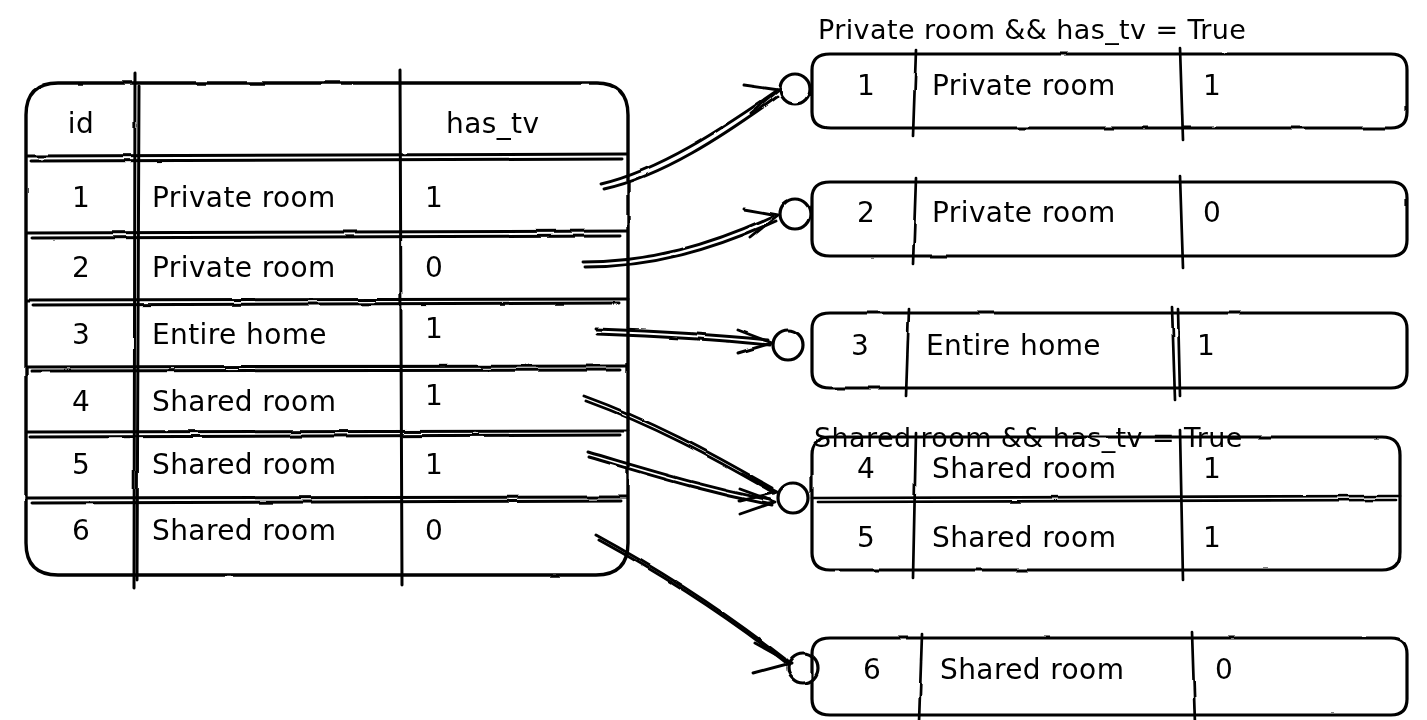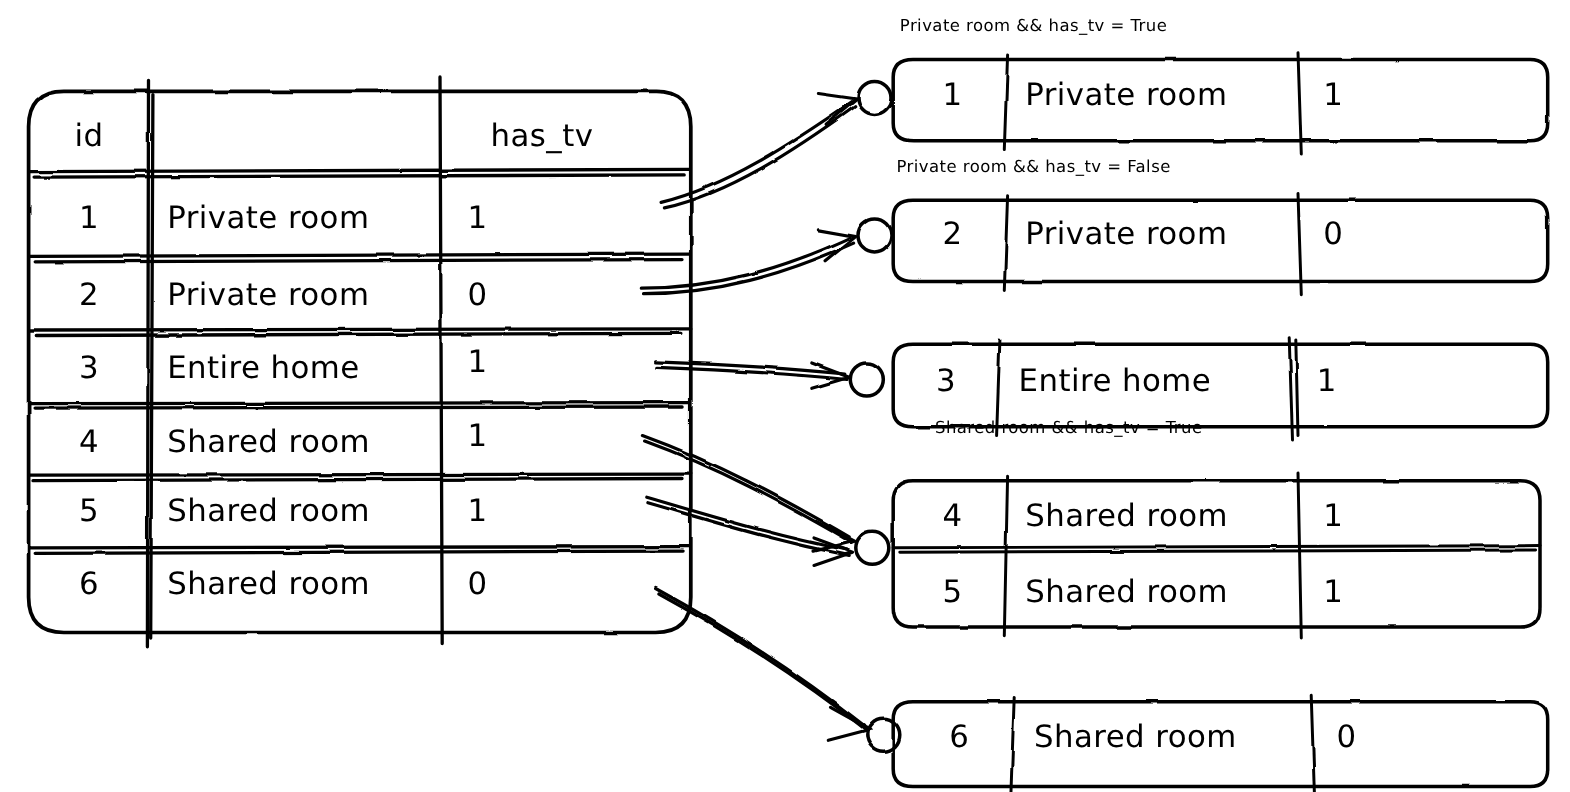--- a/index.html
+++ b/index.html
@@ -35,21 +35,21 @@
   .cell {
     font-size: 28px;
     font-weight: 400;
     text-align: center;
   }
   .hdr {
     font-size: 28px;
     font-weight: 400;
   }
   .grouplabel {
-    font-size: 15px;
+    font-size: 27px;
     font-weight: 400;
   }
   .center {
     transform: translateX(-50%);
     text-align: center;
   }
 </style>
 </head>
 <body>
 
@@ -203,30 +203,29 @@
 
   <div class="txt cell center" style="left:81px; top:514px;">6</div>
   <div class="txt cell" style="left:152px; top:514px;">Shared room</div>
   <div class="txt cell" style="left:425px; top:514px;">0</div>
 
   <div class="txt grouplabel" style="left:818px; top:14px;">Private room &amp;&amp; has_tv = True</div>
   <div class="txt cell center" style="left:866px; top:69px;">1</div>
   <div class="txt cell" style="left:932px; top:69px;">Private room</div>
   <div class="txt cell" style="left:1203px; top:69px;">1</div>
 
-  <div class="txt grouplabel" style="left:815px; top:142px;">Private room &amp;&amp; has_tv = False</div>
   <div class="txt cell center" style="left:866px; top:196px;">2</div>
   <div class="txt cell" style="left:932px; top:196px;">Private room</div>
   <div class="txt cell" style="left:1203px; top:196px;">0</div>
 
   <div class="txt cell center" style="left:860px; top:329px;">3</div>
   <div class="txt cell" style="left:926px; top:329px;">Entire home</div>
   <div class="txt cell" style="left:1197px; top:329px;">1</div>
 
-  <div class="txt grouplabel" style="left:814px; top:380px;margin-left:36px;">Shared room &amp;&amp; has_tv = True</div>
+  <div class="txt grouplabel" style="left:814px; top:422px;">Shared room &amp;&amp; has_tv = True</div>
   <div class="txt cell center" style="left:866px; top:452px;">4</div>
   <div class="txt cell" style="left:932px; top:452px;">Shared room</div>
   <div class="txt cell" style="left:1203px; top:452px;">1</div>
 
   <div class="txt cell center" style="left:866px; top:521px;">5</div>
   <div class="txt cell" style="left:932px; top:521px;">Shared room</div>
   <div class="txt cell" style="left:1203px; top:521px;">1</div>
 
   <div class="txt cell center" style="left:872px; top:653px;">6</div>
   <div class="txt cell" style="left:940px; top:653px;">Shared room</div>

